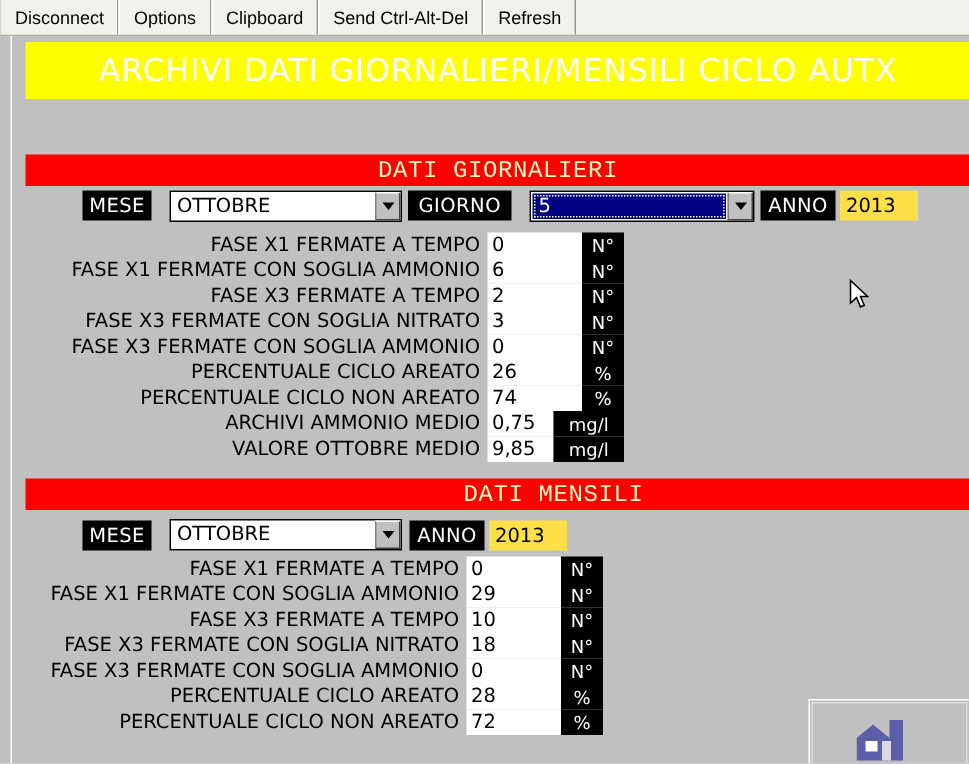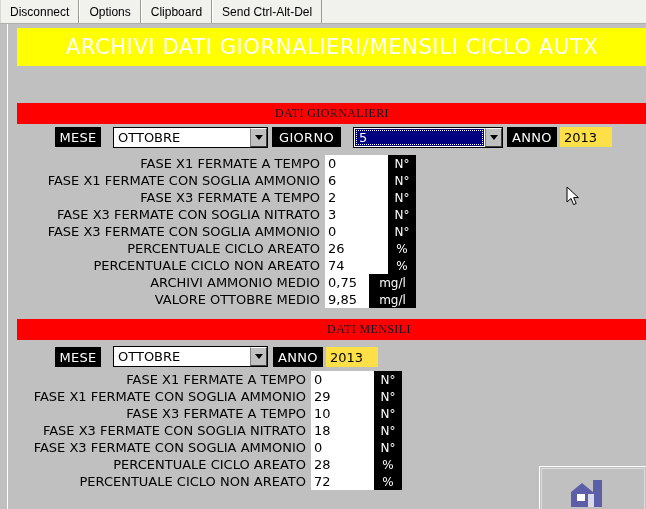--- a/index.html
+++ b/index.html
@@ -78,24 +78,24 @@
 
   
   .section-header {
     position: absolute;
     background: #ff0000;
     display: flex;
     align-items: center;
     justify-content: center;
   }
   .section-header .sh-text {
-    color: #0f172a;
-    font-size: 12px;
+    color: #fef9c3;
+    font-size: 16px;
     letter-spacing: 0.4px;
-    font-family: Liberation Serif, serif;
+    font-family: Liberation Mono, monospace;
     white-space: nowrap;
   }
   #hdr-daily   { left: 9px;  top: 79px;  width: 630px; height: 21px; }
   #hdr-monthly { left: 9px;  top: 295px; width: 630px; height: 21px; padding-left: 37px; }
 
   
   .black-label {
     position: absolute;
     background: #000000;
     color: #ffffff;
@@ -247,20 +247,21 @@
   }
 </style>
 </head>
 <body>
 
 <div id="vnc-toolbar">
   <div class="tb-btn">Disconnect</div>
   <div class="tb-btn">Options</div>
   <div class="tb-btn">Clipboard</div>
   <div class="tb-btn">Send Ctrl-Alt-Del</div>
+  <div class="tb-btn">Refresh</div>
   <div class="tb-spacer"></div>
 </div>
 
 <div id="screen">
   <div id="app-frame">
 
     <div id="title-bar">
       <div id="title-text">ARCHIVI DATI GIORNALIERI/MENSILI CICLO AUTX</div>
     </div>
 

